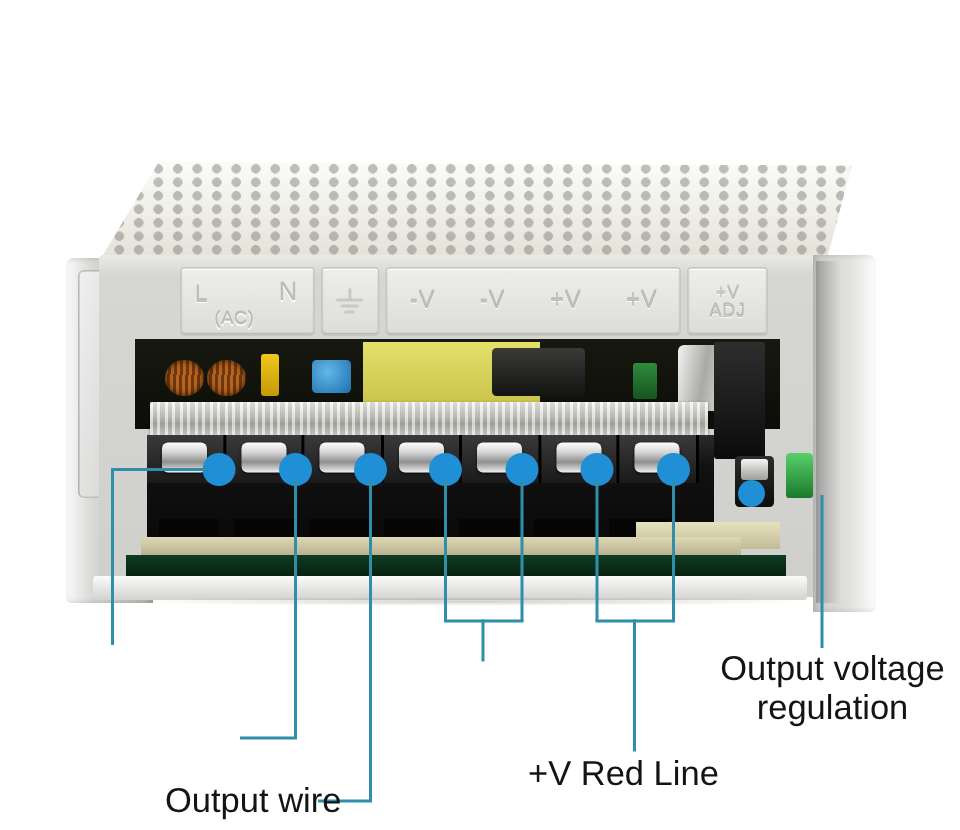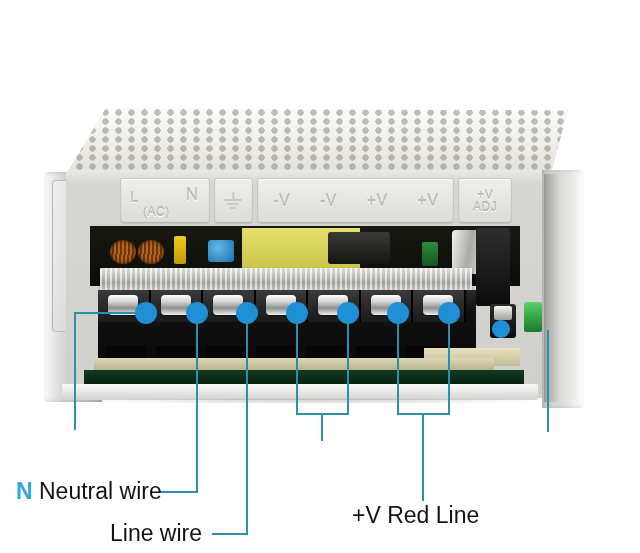--- a/index.html
+++ b/index.html
@@ -323,28 +323,28 @@
   <div class="ln lnv" style="left:321px;top:413px;height:28px"></div>
 
   <div class="ln lnv" style="left:397px;top:320px;height:94px"></div>
   <div class="ln lnv" style="left:448px;top:320px;height:94px"></div>
   <div class="ln lnh" style="left:397px;top:413px;width:53px"></div>
   <div class="ln lnv" style="left:422px;top:413px;height:88px"></div>
 
   <div class="ln lnv" style="left:547px;top:330px;height:102px"></div>
 
 
-  <div class="lbl" style="left:16px;top:478px">
-    <span class="key">N </span>
-    <span>Neutral wire</span>
-  </div>
 
   <div class="lbl" style="left:110px;top:520px">
-    <span>Line wire</span>
+    <span>Output wire</span>
   </div>
 
 
   <div class="lbl" style="left:352px;top:502px">
     <span>+V Red Line</span>
   </div>
 
+  <div class="lbl two" style="left:480px;top:432px;width:150px">
+    <span>Output voltage</span><br>
+    <span>regulation</span>
+  </div>
 
 </div>
 
 </body></html>

